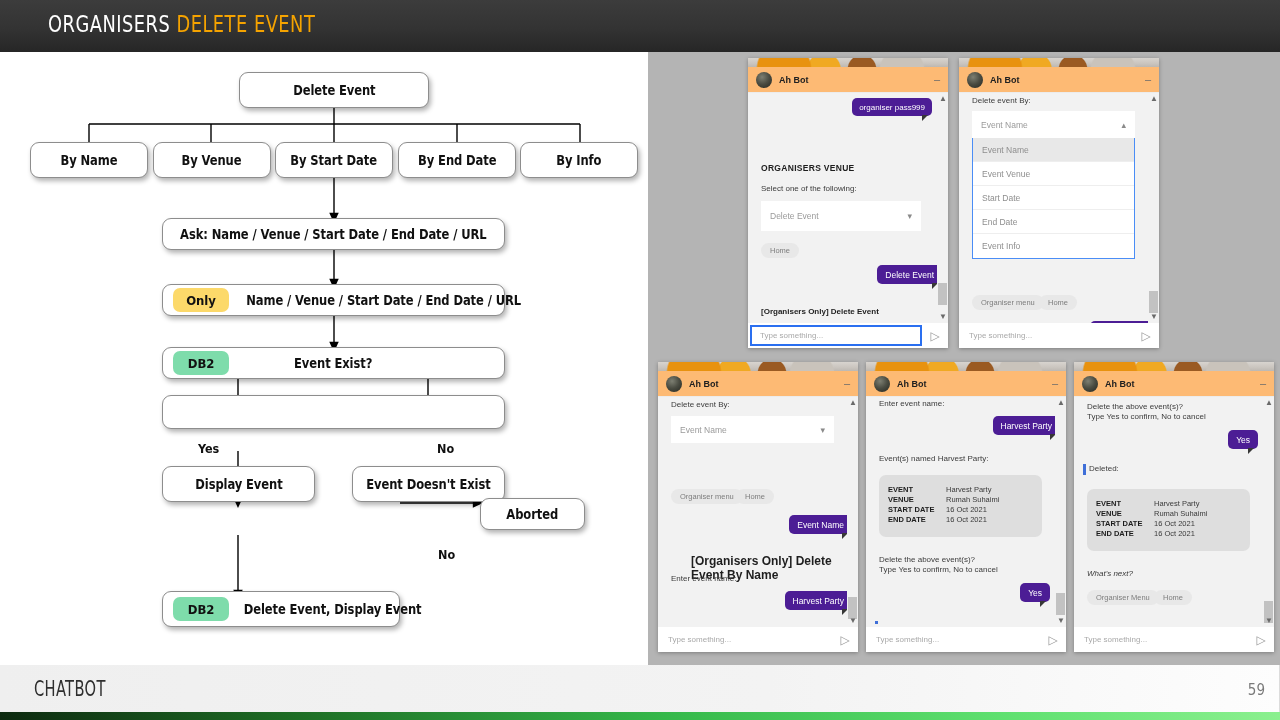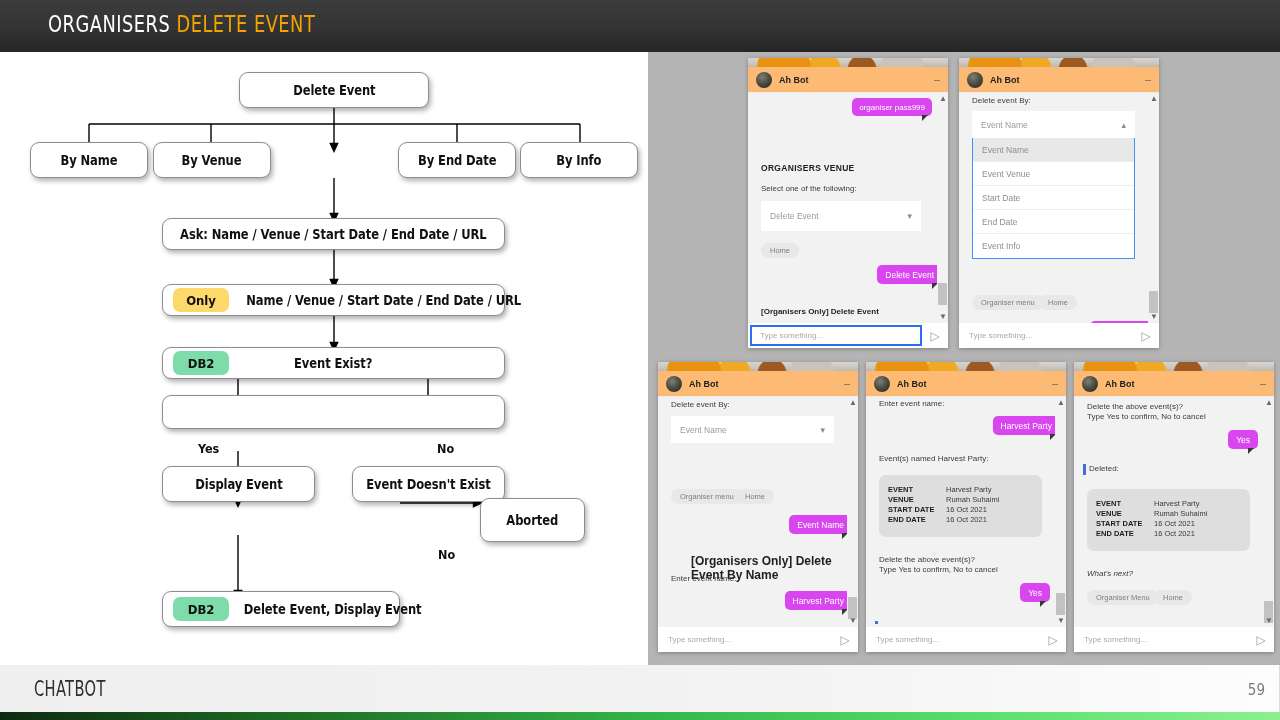--- a/index.html
+++ b/index.html
@@ -114,21 +114,21 @@
     background: #f2f2f2;
   }
   .sc-arrow { position: absolute; left: 2px; color: #6a6a6a; font-size: 8px; line-height: 1; }
   .sc-thumb { position: absolute; left: 1px; width: 9px; background: #c2c2c2; }
 
   .msg-bot { color: #3b3b3b; }
   .msg-bold { font-weight: bold; color: #1e1e1e; }
 
   .bubble-user {
     position: absolute;
-    background: #d946ef;
+    background: #4c1d95;
     color: #ffffff;
     border-radius: 5px;
     display: flex; align-items: center; justify-content: center;
     white-space: nowrap;
   }
   .bubble-user::after {
     content: ""; position: absolute; right: 4px; bottom: -5px;
     border-left: 6px solid #373737;
     border-bottom: 6px solid transparent;
   }
@@ -264,20 +264,23 @@
   <div class="fbox" style="left:239px; top:20px; width:190px; height:36px;">
     <span class="ftext">Delete Event</span>
   </div>
 
   <div class="fbox" style="left:30px; top:90px; width:118px; height:36px;">
     <span class="ftext">By Name</span>
   </div>
   <div class="fbox" style="left:153px; top:90px; width:118px; height:36px;">
     <span class="ftext">By Venue</span>
   </div>
+  <div class="fbox" style="left:275px; top:90px; width:118px; height:36px;">
+    <span class="ftext">By Start Date</span>
+  </div>
   <div class="fbox" style="left:398px; top:90px; width:118px; height:36px;">
     <span class="ftext">By End Date</span>
   </div>
   <div class="fbox" style="left:520px; top:90px; width:118px; height:36px;">
     <span class="ftext">By Info</span>
   </div>
 
   <div class="fbox" style="left:162px; top:166px; width:343px; height:32px;">
     <span class="ftext">Ask: Name / Venue / Start Date / End Date / URL</span>
   </div>
@@ -298,21 +301,21 @@
   <div class="edge-label" style="left:198px; top:389px;">Yes</div>
   <div class="edge-label" style="left:437px; top:389px;">No</div>
 
   <div class="fbox" style="left:162px; top:414px; width:153px; height:36px;">
     <span class="ftext">Display Event</span>
   </div>
   <div class="fbox" style="left:352px; top:414px; width:153px; height:36px;">
     <span class="ftext">Event Doesn't Exist</span>
   </div>
 
-  <div class="fbox" style="left:480px; top:446px; width:105px; height:44px;">
+  <div class="fbox" style="left:480px; top:446px; width:105px; height:32px;">
     <span class="ftext">Aborted</span>
   </div>
 
   <div class="edge-label" style="left:438px; top:495px;">No</div>
   <div class="edge-label" style="left:198px; top:562px;">Yes</div>
 
   <div class="fbox" style="left:162px; top:539px; width:238px; height:36px; justify-content:flex-start; padding-left:76px;">
     <span class="tag tag-db2">DB2</span>
     <span class="ftext">Delete Event, Display Event</span>
   </div>

